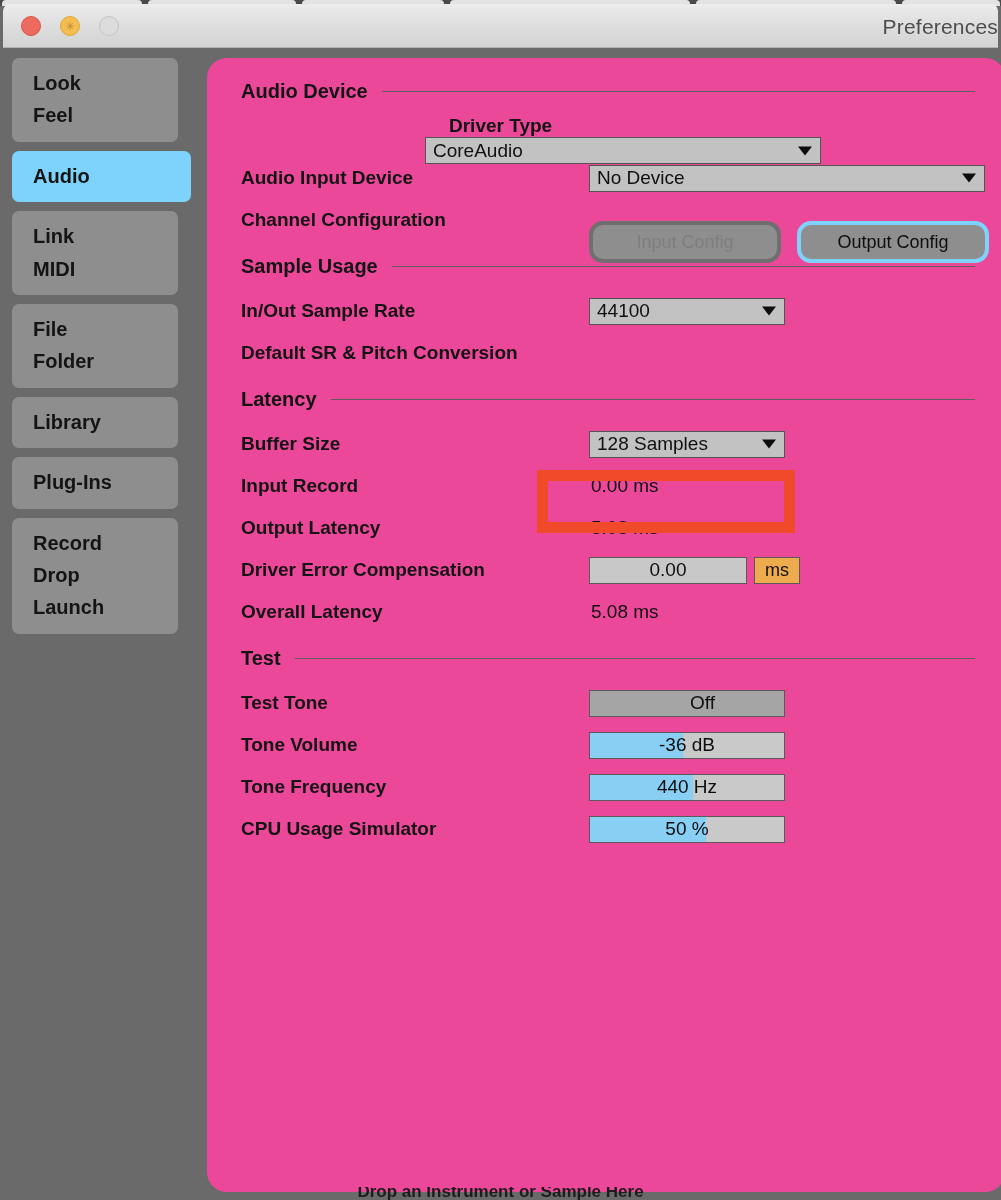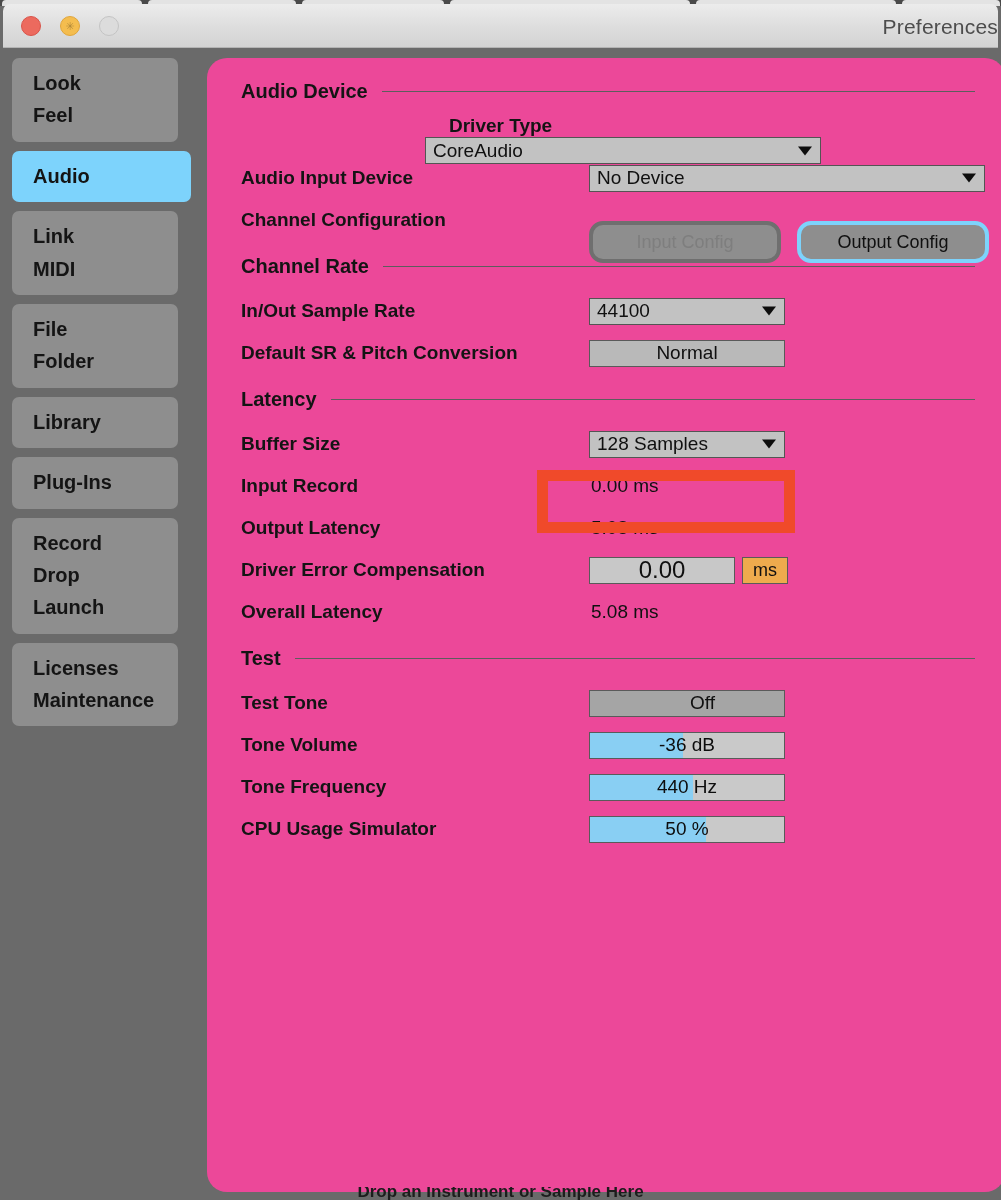--- a/index.html
+++ b/index.html
@@ -176,25 +176,25 @@
     margin-top: 44px;
   }
   .pill.disabled {
     color: #7e7e7e;
     border-color: #6f6f6f;
   }
   .pill + .pill { margin-left: 16px; }
 
   
   .numfield {
-    width: 146px; height: 27px;
+    width: 158px; height: 27px;
     background: #c8c8c8;
     border: 1px solid #5a5a5a;
     display: flex; align-items: center; justify-content: center;
-    font-size: 24px; color: #101010;
+    font-size: 19px; color: #101010;
   }
   .unitbtn {
     margin-left: 7px;
     width: 46px; height: 27px;
     background: #eeab4d;
     border: 1px solid #5a5a5a;
     display: flex; align-items: center; justify-content: center;
     font-size: 18px; color: #101010;
   }
 
@@ -308,24 +308,20 @@
       <div class="side-group">
         <div class="side-label">Plug-Ins</div>
       </div>
 
       <div class="side-group">
         <div class="side-label">Record</div>
         <div class="side-label">Drop</div>
         <div class="side-label">Launch</div>
       </div>
 
-      <div class="side-group">
-        <div class="side-label">Licenses</div>
-        <div class="side-label">Maintenance</div>
-      </div>
 
     </div>
 
     <div id="main-pane">
 
       <div class="section-head">
         <span class="sh-text">Audio Device</span>
         <span class="sh-rule"></span>
       </div>
 
@@ -352,39 +348,36 @@
 
       <div class="row">
         <span class="rlabel">Channel Configuration</span>
         <span class="rctl">
           <span class="pill disabled" style="width:192px;">Input Config</span>
           <span class="pill" style="width:192px;">Output Config</span>
         </span>
       </div>
 
       <div class="section-head" style="padding-top:14px;">
-        <span class="sh-text">Channel Rate</span>
+        <span class="sh-text">Sample Usage</span>
         <span class="sh-rule"></span>
       </div>
 
       <div class="row" style="margin-top:12px;">
         <span class="rlabel">In/Out Sample Rate</span>
         <span class="rctl">
           <span class="dropdown dd-mid">
             <span>44100</span>
             <span class="caret"></span>
           </span>
         </span>
       </div>
 
       <div class="row">
         <span class="rlabel">Default SR &amp; Pitch Conversion</span>
-        <span class="rctl">
-          <span class="valbtn">Normal</span>
-        </span>
       </div>
 
       <div class="section-head" style="padding-top:14px;">
         <span class="sh-text">Latency</span>
         <span class="sh-rule"></span>
       </div>
 
       <div class="row" style="margin-top:12px;">
         <span class="rlabel">Buffer Size</span>
         <span class="rctl">

